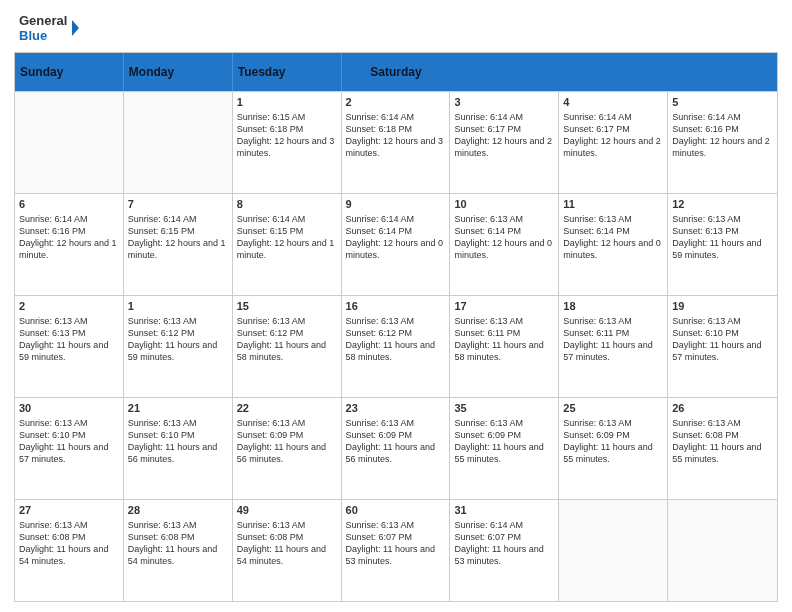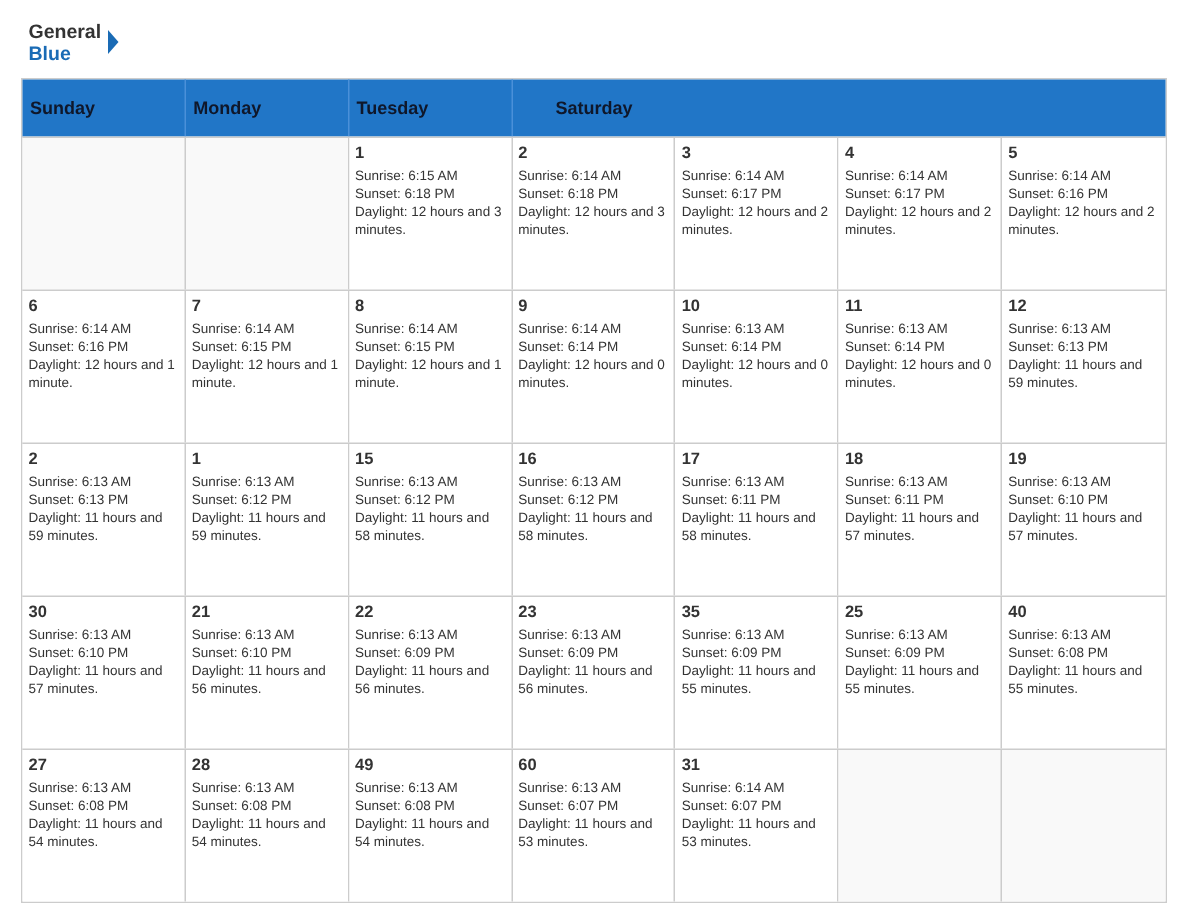--- a/index.html
+++ b/index.html
@@ -271,21 +271,21 @@
             <div class="cal-cell-text">Sunset: 6:09 PM</div>
             <div class="cal-cell-text">Daylight: 11 hours and 55 minutes.</div>
           </div>
           <div class="cal-cell">
             <span class="day-num">25</span>
             <div class="cal-cell-text">Sunrise: 6:13 AM</div>
             <div class="cal-cell-text">Sunset: 6:09 PM</div>
             <div class="cal-cell-text">Daylight: 11 hours and 55 minutes.</div>
           </div>
           <div class="cal-cell">
-            <span class="day-num">40</span>
+            <span class="day-num">26</span>
             <div class="cal-cell-text">Sunrise: 6:13 AM</div>
             <div class="cal-cell-text">Sunset: 6:08 PM</div>
             <div class="cal-cell-text">Daylight: 11 hours and 55 minutes.</div>
           </div>
         </div>
         <div class="cal-row">
           <div class="cal-cell">
             <span class="day-num">27</span>
             <div class="cal-cell-text">Sunrise: 6:13 AM</div>
             <div class="cal-cell-text">Sunset: 6:08 PM</div>

